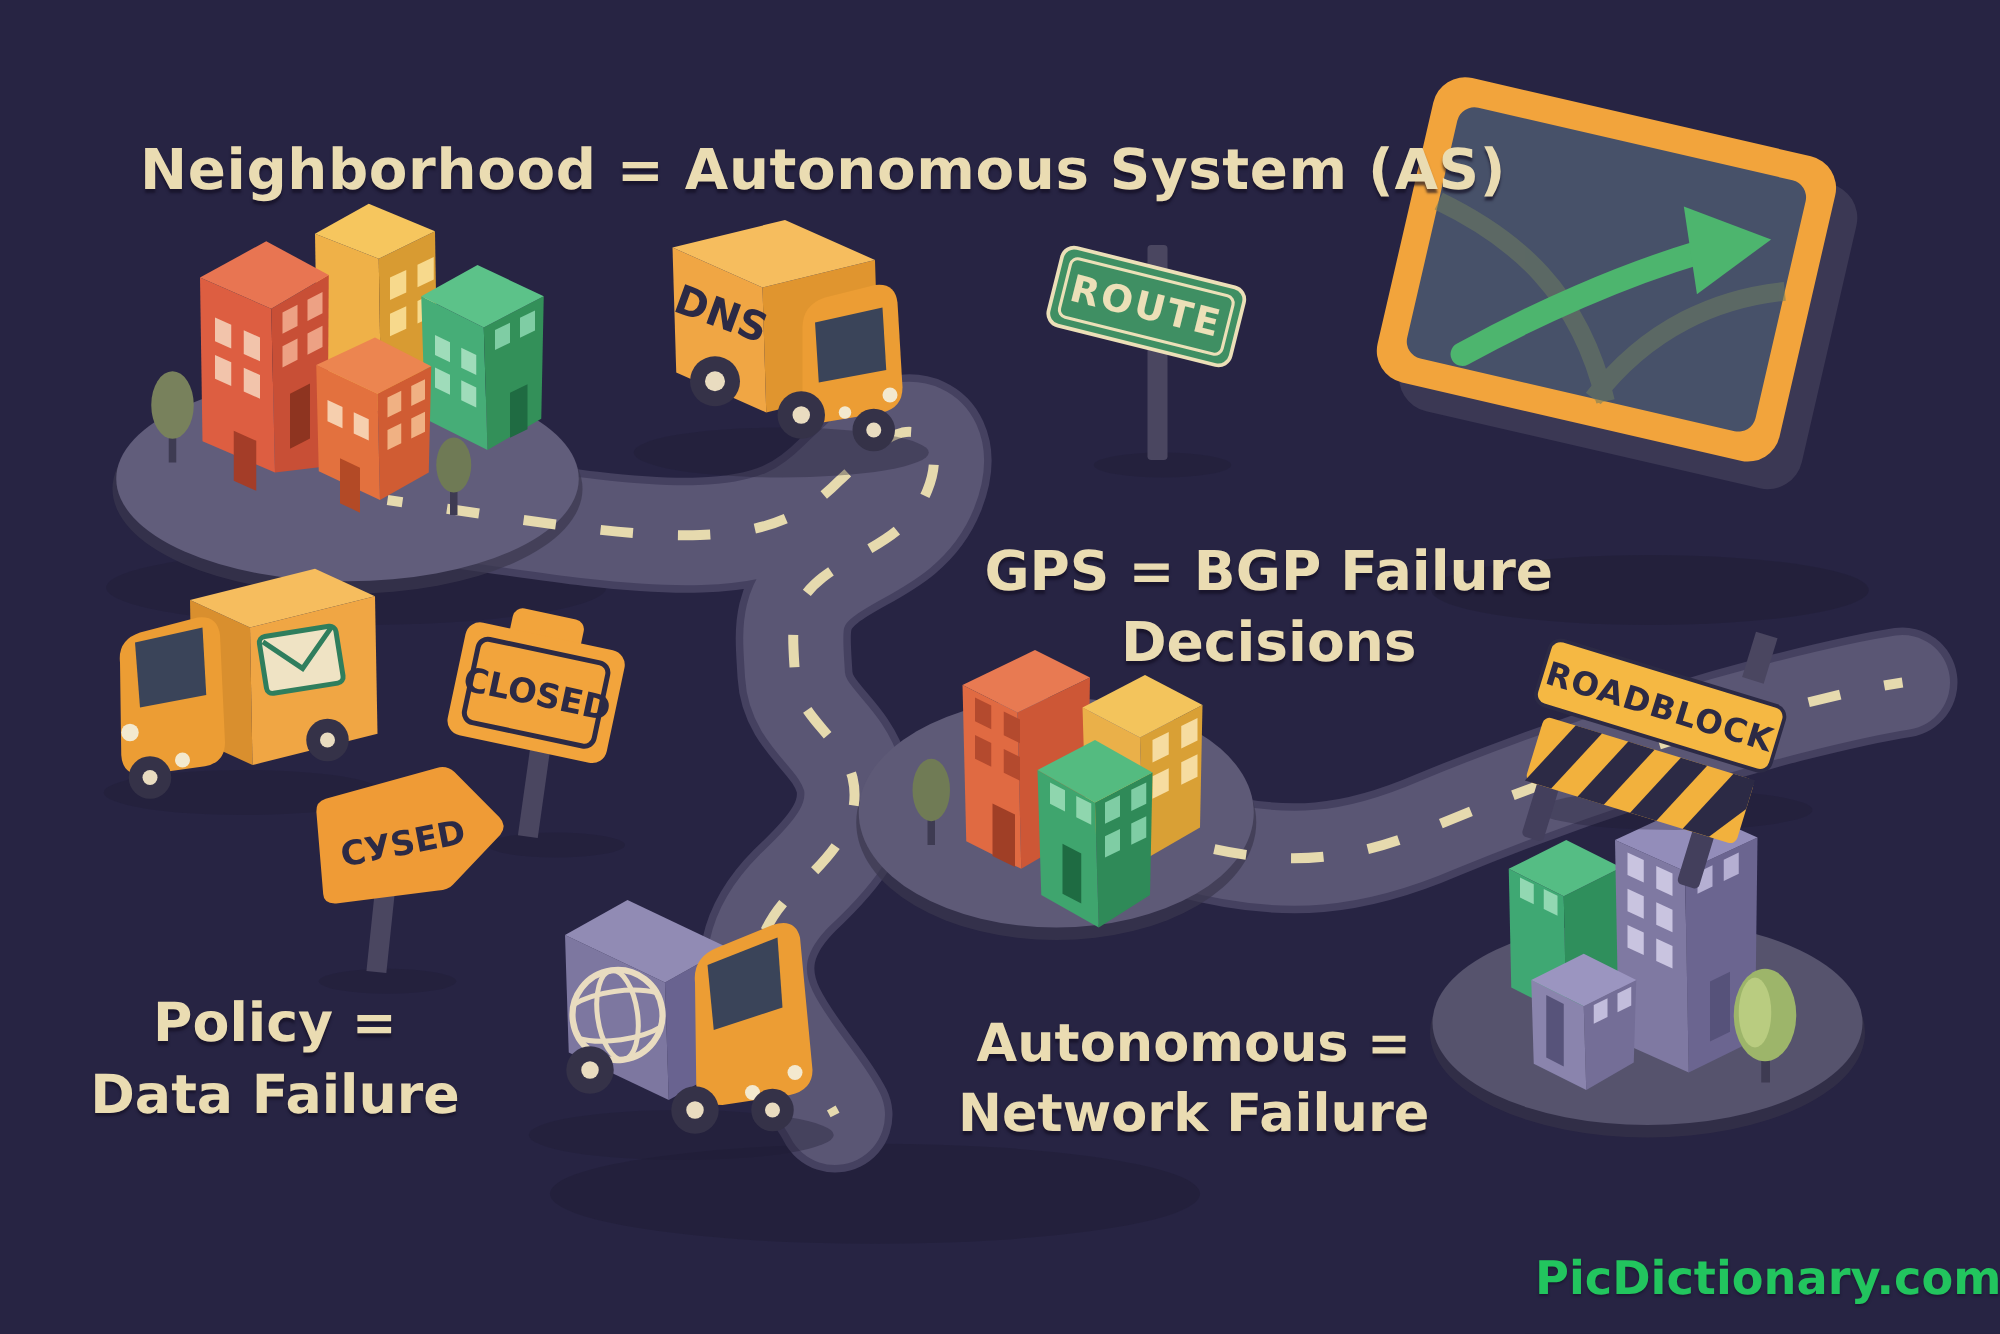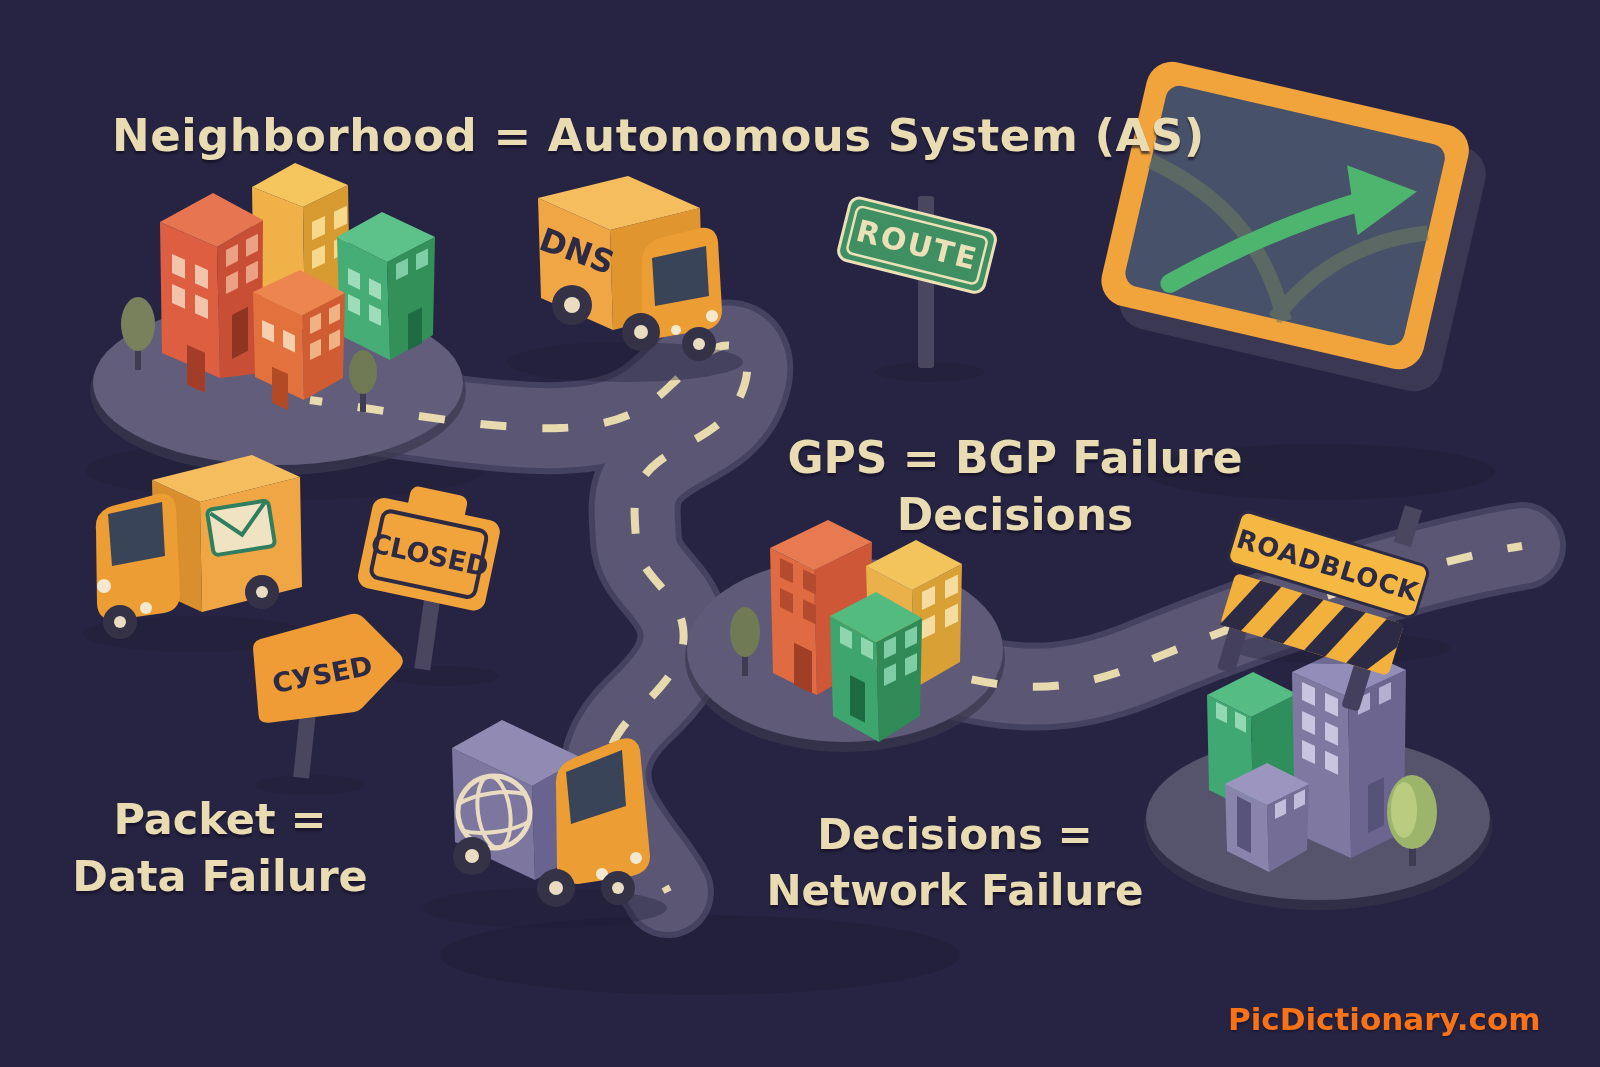--- a/index.html
+++ b/index.html
@@ -6,21 +6,21 @@
   body{width:1600px;height:1067px;position:relative;overflow:hidden;
        font-family:"DejaVu Sans","Liberation Sans",sans-serif;}
   #scene{position:absolute;left:0;top:0;}
   .lbl{position:absolute;color:#eadcb2;font-weight:700;
        text-shadow:0 3px 2px rgba(18,14,34,.65);margin-top:35px;}
   .lbl .ln{display:block;}
   #title-label{left:112px;top:74px;font-size:45px;letter-spacing:.5px;white-space:nowrap;}
   #gps-label{left:770px;top:394px;width:490px;text-align:center;font-size:44px;line-height:57px;}
   #truck-label{left:55px;top:756px;width:330px;text-align:center;font-size:43px;line-height:57px;}
   #roadblock-label{left:735px;top:772px;width:440px;text-align:center;font-size:42px;line-height:56px;}
-  #watermark{left:1228px;top:966px;font-size:31px;font-weight:700;color:#f97316;
+  #watermark{left:1228px;top:966px;font-size:37px;font-weight:700;color:#22c55e;
              text-shadow:0 2px 2px rgba(18,14,34,.5);}
   svg text{font-family:"DejaVu Sans","Liberation Sans",sans-serif;font-weight:700;}
 </style>
 </head>
 <body>
 
 <svg id="scene" width="1600" height="1067" viewBox="0 0 1600 1067">
 
   <rect x="0" y="0" width="1600" height="1067" fill="#272443"></rect>
 
@@ -372,24 +372,24 @@
 <div class="lbl" id="title-label">
   <span>Neighborhood = Autonomous System (AS)</span>
 </div>
 
 <div class="lbl" id="gps-label">
   <span class="ln">GPS = BGP Failure</span>
   <span class="ln">Decisions</span>
 </div>
 
 <div class="lbl" id="truck-label">
-  <span class="ln">Packet =</span>
+  <span class="ln">Policy =</span>
   <span class="ln">Data Failure</span>
 </div>
 
 <div class="lbl" id="roadblock-label">
-  <span class="ln">Decisions =</span>
+  <span class="ln">Autonomous =</span>
   <span class="ln">Network Failure</span>
 </div>
 
 <div class="lbl" id="watermark">
   <span>PicDictionary.com</span>
 </div>
 
 </body></html>

